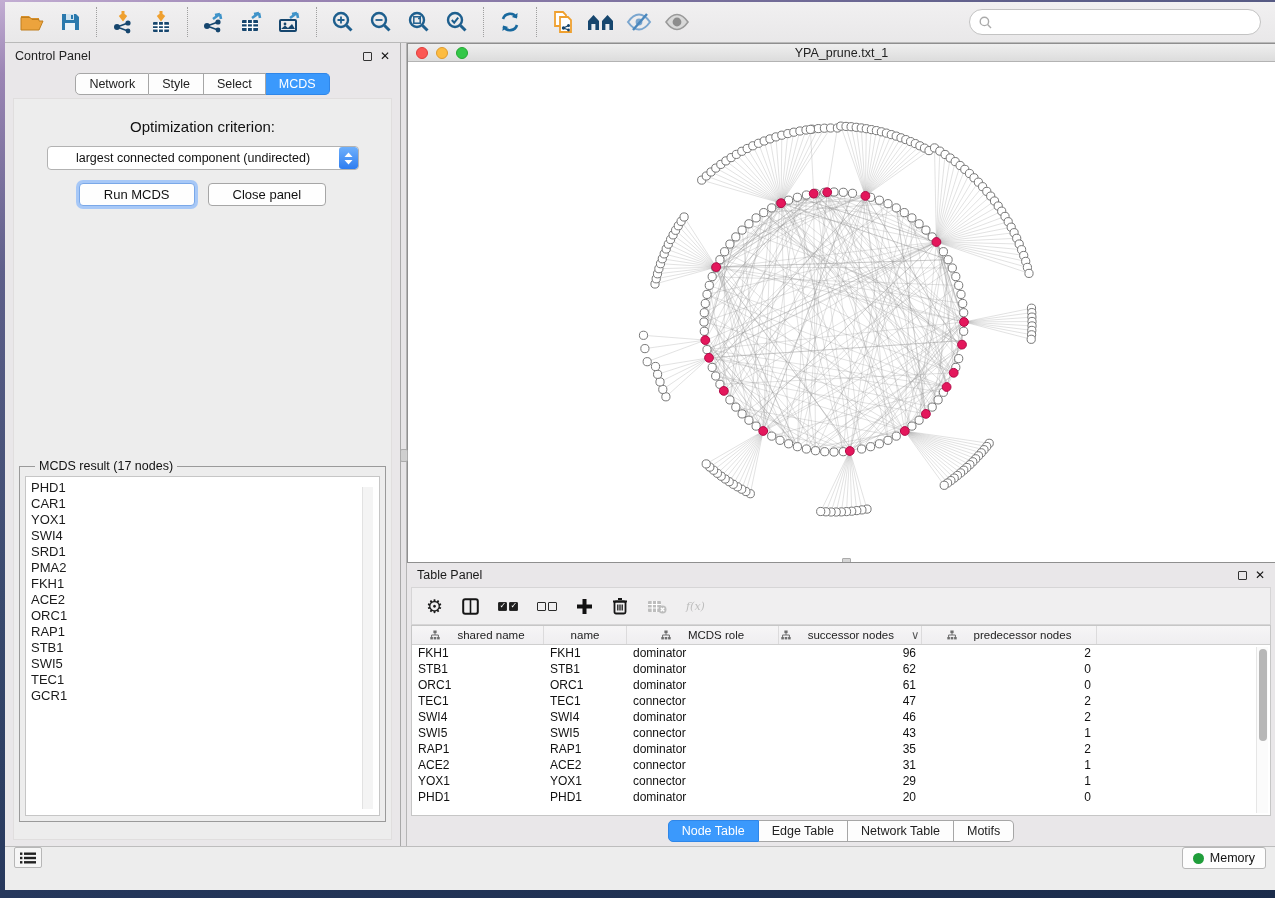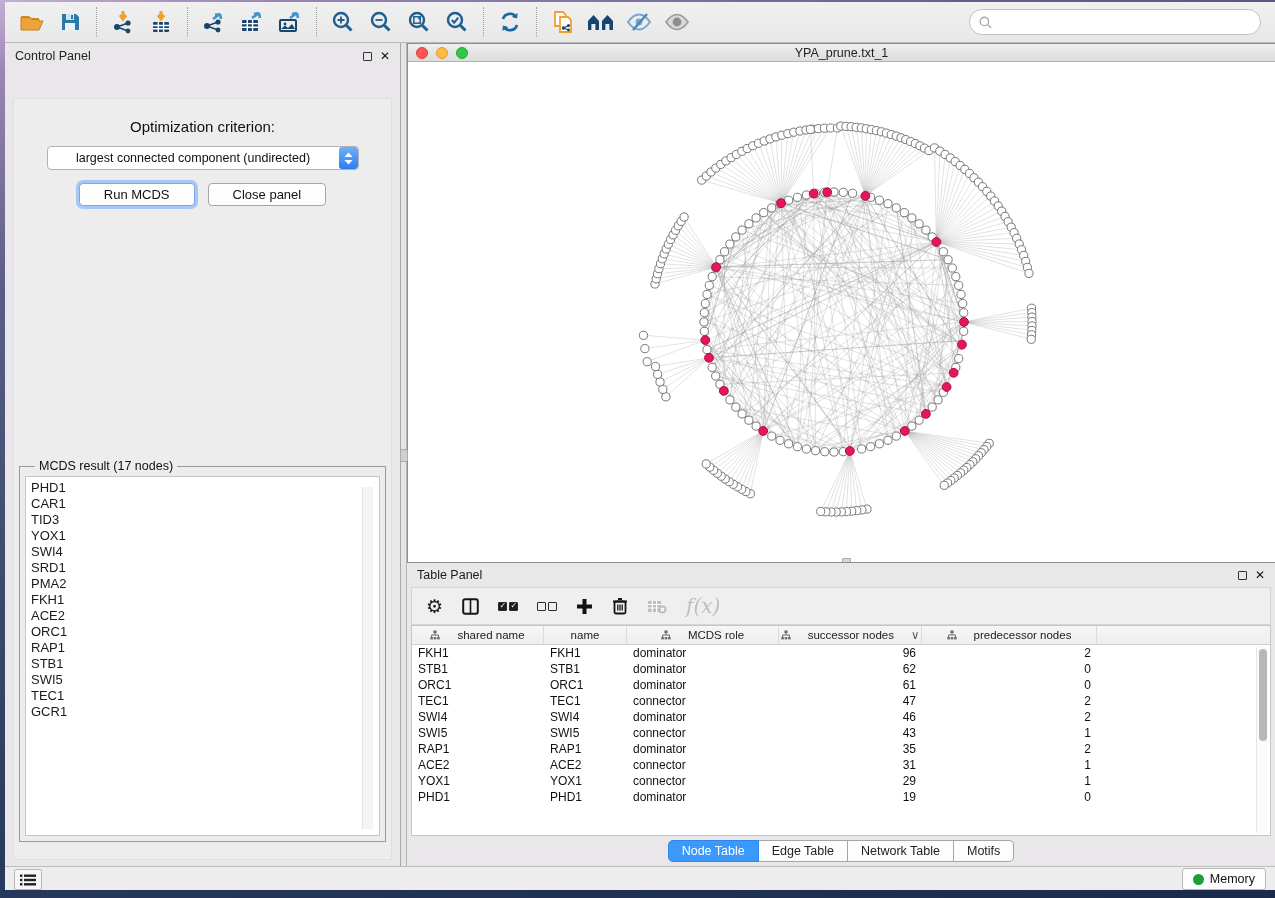--- a/index.html
+++ b/index.html
@@ -73,36 +73,36 @@
   
   .tpanel { flex:1; background:#e9e7e9; display:flex; flex-direction:column; min-height:0; }
   .tp-header { height:24px; display:flex; align-items:center; padding:0 10px; font-size:12.5px; flex:0 0 auto; }
   .tp-toolbar { height:38px; flex:0 0 auto; margin:0 4px; background:#f0eff0; border:1px solid #d6d5d6; display:flex; align-items:center; padding:0 14px; gap:19px; }
   .ticon { display:flex; align-items:center; justify-content:center; }
   .gear-glyph { font-size:19px; line-height:1; color:#1c1c1c; font-family:"DejaVu Sans", sans-serif; }
   .chkpair { display:flex; gap:2px; }
   .chk { width:9px; height:9px; border:1.5px solid #2a2a2a; border-radius:1px; position:relative; }
   .chk.on { background:#1d1d1d; }
   .chk.on::after { content:"✓"; color:#fff; font-size:8px; position:absolute; top:-2px; left:0.5px; }
-  .fx { font-family:"DejaVu Serif", serif; font-style:italic; font-size:20px; color:#bdbdbd; }
+  .fx { font-family:"DejaVu Serif", serif; font-style:italic; font-size:11px; color:#bdbdbd; }
 
   .tablewrap { flex:1; margin:0 4px; background:#fff; border:1px solid #c6c6c6; position:relative; overflow:hidden; min-height:0; }
   .thead { display:flex; height:19px; background:linear-gradient(#f6f5f6,#efeef0); border-bottom:1px solid #cfcfcf; font-size:11.5px; color:#222; }
   .th { display:flex; align-items:center; justify-content:center; gap:17px; border-right:1px solid #dcdbdc; height:100%; overflow:hidden; }
   .th .treeicon { flex:0 0 auto; }
   .trow { display:flex; height:16px; font-size:12px; color:#111; align-items:center; }
   .td { padding:0 6px; overflow:hidden; white-space:nowrap; }
   .td.num { text-align:right; }
   .tscroll { position:absolute; top:21px; bottom:2px; right:2px; width:12px; background:#fbfbfb; border-left:1px solid #e6e6e6; }
   .tthumb { position:absolute; top:2px; left:2px; width:8px; height:92px; background:#b7b7b7; border-radius:4px; }
 
   .tp-tabs { height:30px; flex:0 0 auto; display:flex; justify-content:center; align-items:center; }
 
   
-  .statusbar { height:24px; flex:0 0 auto; background:#ededed; border-top:1px solid #bdbdbd; display:flex; align-items:flex-end; padding:0 9px; }
+  .statusbar { height:44px; flex:0 0 auto; background:#ededed; border-top:1px solid #bdbdbd; display:flex; align-items:flex-start; padding:0 9px; }
   .list-btn { width:28px; height:21px; background:#f6f6f6; border:1px solid #b7b7b7; border-radius:2px; display:flex; align-items:center; justify-content:center; }
   .mem-btn { margin-left:auto; background:#fdfdfd; border:1px solid #b7b7b7; border-radius:3px; height:22px; display:flex; align-items:center; gap:6px; padding:0 10px; font-size:12.5px; color:#111; }
   .mem-dot { width:11px; height:11px; border-radius:50%; background:#1f9d3a; }
 </style>
 </head>
 <body>
 
 <div class="app">
 
   <div class="toolbar">
@@ -251,20 +251,26 @@
 
   <div class="main">
 
     <div class="cpanel">
       <div class="cp-header">
         <span>Control Panel</span>
         <span class="wc-btns">
           <span class="wc-float"></span>
           <span class="wc-close">✕</span>
         </span>
+      </div>
+      <div class="cp-tabs">
+        <div class="seg">Network</div>
+        <div class="seg">Style</div>
+        <div class="seg">Select</div>
+        <div class="seg sel">MCDS</div>
       </div>
       <div class="cp-body">
         <div class="opt-label">Optimization criterion:</div>
         <div class="dropdown">
           <span class="dd-label">largest connected component (undirected)</span>
           <span class="dd-step">
             <svg width="9" height="6" viewBox="0 0 9 6">
                 <path d="M0.5 5L4.5 0.5 8.5 5z" fill="#fff"></path>
               </svg>
             <svg width="9" height="6" viewBox="0 0 9 6">
@@ -275,21 +281,20 @@
         <div class="btn-row">
           <button class="mac-btn focused">Run MCDS</button>
           <button class="mac-btn">Close panel</button>
         </div>
         <div class="result-group">
           <div class="rg-legend">MCDS result (17 nodes)</div>
           <div class="rg-list" id="mcds-list">
             <div class="rg-scroll"></div>
           <div class="rg-item">PHD1</div>
               <div class="rg-item">CAR1</div>
-              <div class="rg-item">TID3</div>
               <div class="rg-item">YOX1</div>
               <div class="rg-item">SWI4</div>
               <div class="rg-item">SRD1</div>
               <div class="rg-item">PMA2</div>
               <div class="rg-item">FKH1</div>
               <div class="rg-item">ACE2</div>
               <div class="rg-item">ORC1</div>
               <div class="rg-item">RAP1</div>
               <div class="rg-item">STB1</div>
               <div class="rg-item">SWI5</div>
@@ -1115,21 +1120,21 @@
                 <div class="td" style="width: 132px;">YOX1</div>
                 <div class="td" style="width: 83px;">YOX1</div>
                 <div class="td" style="width: 152px;">connector</div>
                 <div class="td num" style="width: 143px;">29</div>
                 <div class="td num" style="width: 175px;">1</div>
               </div>
               <div class="trow">
                 <div class="td" style="width: 132px;">PHD1</div>
                 <div class="td" style="width: 83px;">PHD1</div>
                 <div class="td" style="width: 152px;">dominator</div>
-                <div class="td num" style="width: 143px;">19</div>
+                <div class="td num" style="width: 143px;">20</div>
                 <div class="td num" style="width: 175px;">0</div>
               </div>
             </div>
           <div class="tscroll">
               <div class="tthumb"></div>
             </div>
         </div>
         <div class="tp-tabs">
           <div class="seg sel">Node Table</div>
           <div class="seg">Edge Table</div>

